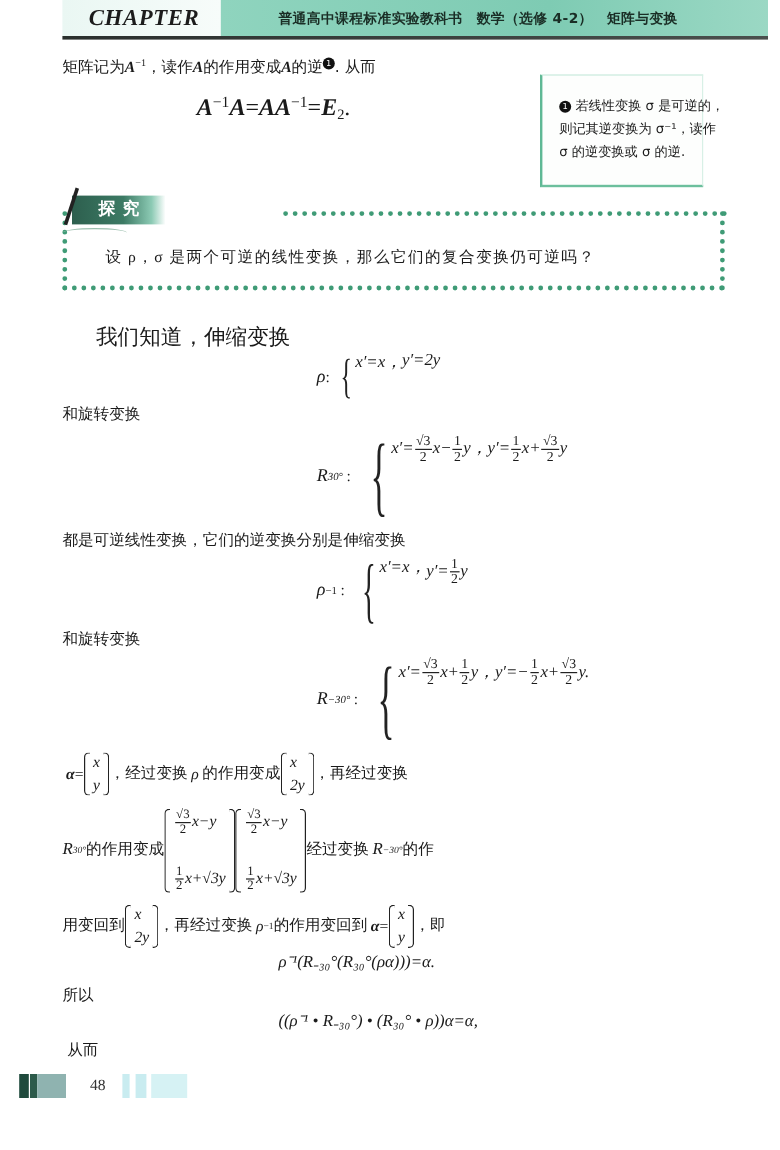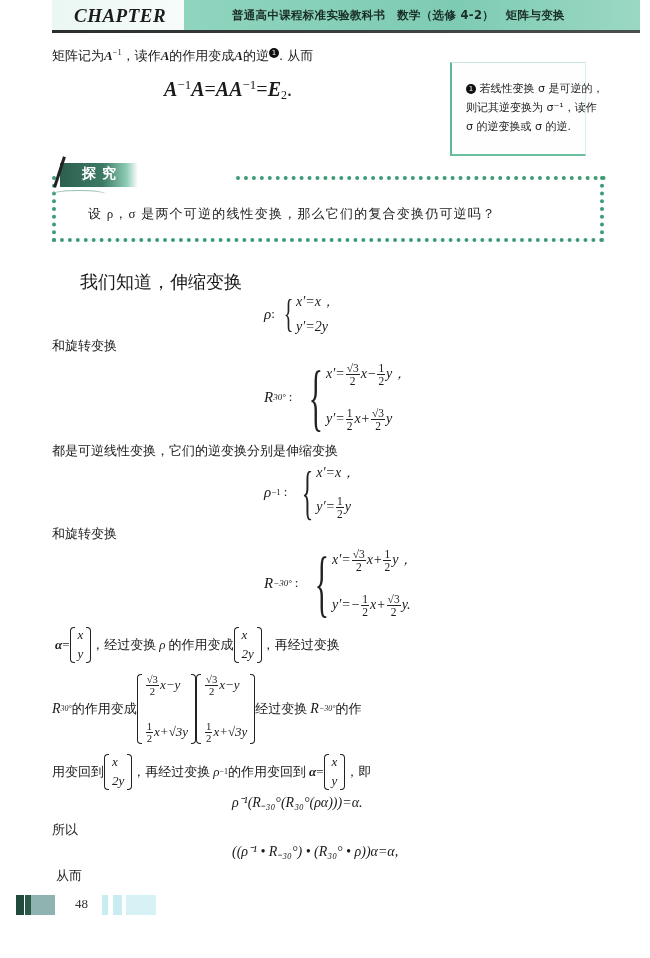--- a/index.html
+++ b/index.html
@@ -29,21 +29,21 @@
   .explore-label { position: absolute; left: 82px; top: 165px; font-family: "DejaVu Sans", sans-serif; font-weight: bold; font-size: 14px; color: #ffffff; letter-spacing: 6px; }
   .explore-slash { position: absolute; left: 58px; top: 156px; width: 3px; height: 32px; background: #222; transform: rotate(18deg); }
   .explore-curl { position: absolute; left: 52px; top: 190px; width: 54px; height: 8px; border-top: 1.5px solid #9bbfae; border-radius: 50% 50% 0 0; }
   .dotted-box { position: absolute; left: 52px; top: 176px; width: 552px; height: 66px; border-right: 4px dotted #3f9b76; border-bottom: 4px dotted #3f9b76; border-left: 4px dotted #3f9b76; }
   .dotted-top { position: absolute; left: 236px; top: 176px; width: 370px; height: 0; border-top: 4px dotted #3f9b76; }
   .explore-question { position: absolute; left: 88px; top: 205px; font-family: Liberation Serif, serif; font-size: 13px; white-space: nowrap; letter-spacing: 1.2px; }
 
   
   .brace-sys { position: absolute; display: flex; align-items: center; }
   .brace { font-family: "Liberation Serif", serif; font-weight: 100; color: #222; line-height: 1; transform-origin: center; }
-  .sys-lines { display: flex; flex-direction: column; justify-content: space-between; }
+  .sys-lines { display: flex; flex-direction: row; justify-content: flex-start; }
   .frac { display: inline-flex; flex-direction: column; align-items: center; vertical-align: middle; font-size: 0.82em; font-style: normal; margin: 0 1px; }
   .frac .num { border-bottom: 1px solid #222; padding: 0 1px; line-height: 1.05; }
   .frac .den { line-height: 1.05; }
 
   .pmat { display: inline-flex; align-items: stretch; vertical-align: middle; }
   .pmat .lp, .pmat .rp { width: 5px; border: 1px solid #222; }
   .pmat .lp { border-right: none; border-radius: 4px 0 0 4px; }
   .pmat .rp { border-left: none; border-radius: 0 4px 4px 0; }
   .pmat .col { display: flex; flex-direction: column; justify-content: space-between; padding: 0 3px; font-family: "Liberation Serif", serif; font-style: italic; }
 

